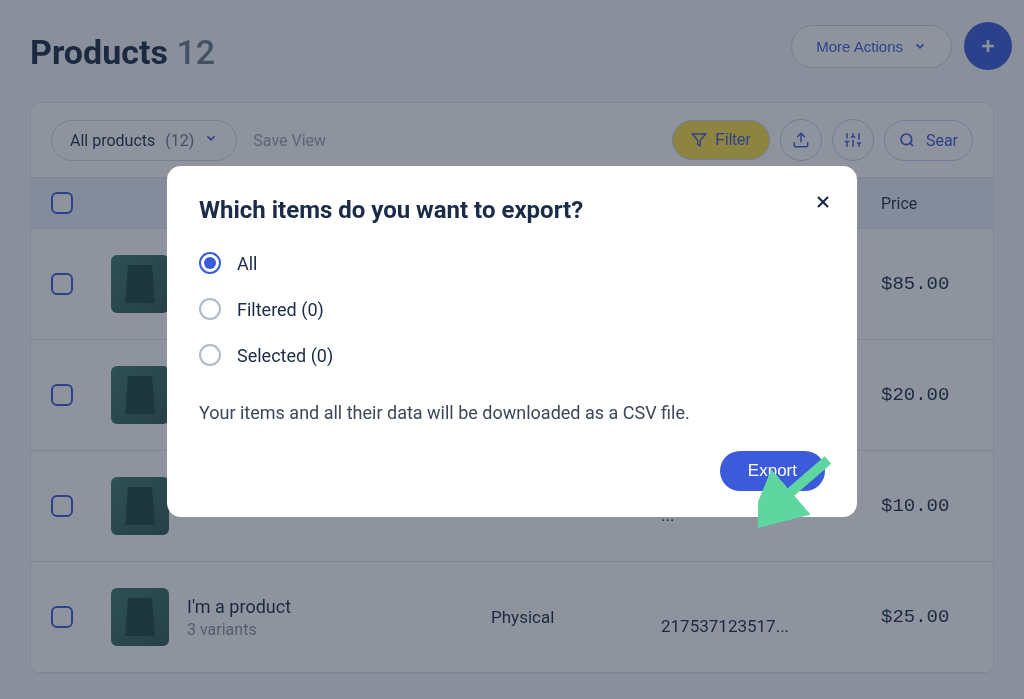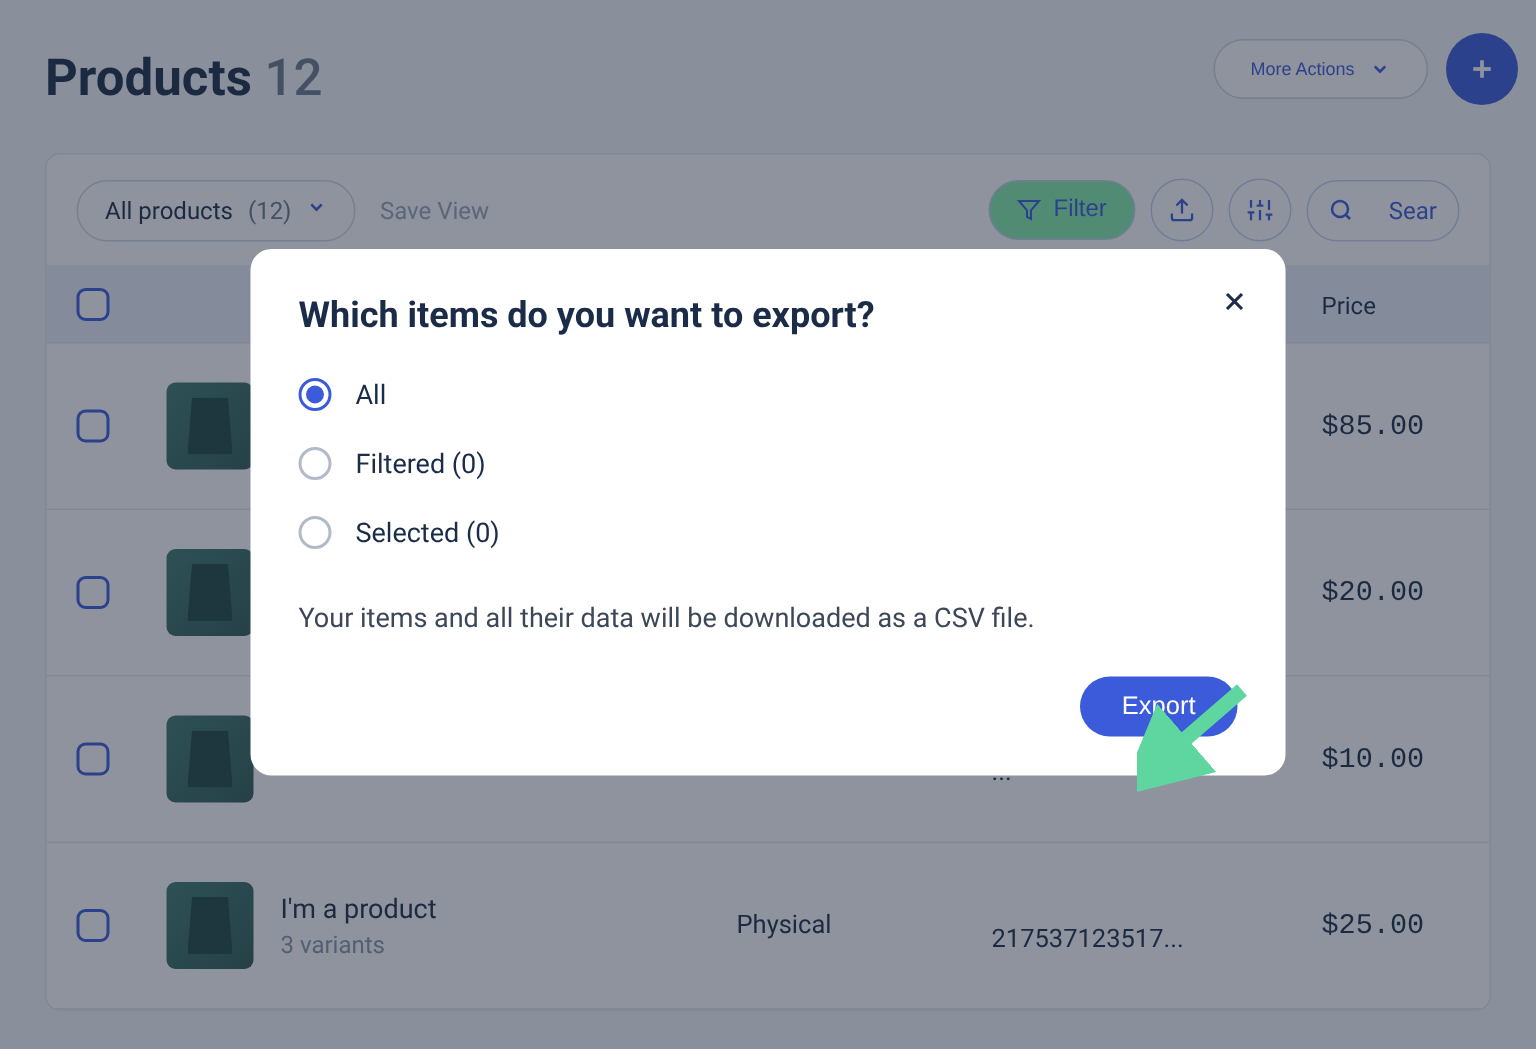--- a/index.html
+++ b/index.html
@@ -37,21 +37,21 @@
     }
     .more-actions-btn {
       display: flex;
       align-items: center;
       gap: 10px;
       padding: 12px 24px;
       border: 1px solid #d0d7e2;
       border-radius: 24px;
       background: white;
       color: #3b5bdb;
-      font-size: 12px;
+      font-size: 15px;
       font-weight: 500;
       cursor: pointer;
     }
     .fab {
       width: 48px;
       height: 48px;
       border-radius: 50%;
       background: #3b5bdb;
       display: flex;
       align-items: center;
@@ -96,40 +96,40 @@
       gap: 10px;
       align-items: center;
     }
     .filter-btn {
       display: flex;
       align-items: center;
       gap: 8px;
       padding: 10px 18px;
       border: 1px solid #c5d3f2;
       border-radius: 22px;
-      background: #86efac;
+      background: #fde047;
       color: #3b5bdb;
       font-size: 16px;
       cursor: pointer;
     }
     .icon-btn {
       width: 42px;
       height: 42px;
       border: 1px solid #c5d3f2;
       border-radius: 50%;
       background: white;
       display: flex;
       align-items: center;
       justify-content: center;
       cursor: pointer;
     }
     .search-btn {
       display: flex;
       align-items: center;
-      gap: 24px;
+      gap: 11px;
       padding: 10px 14px;
       border: 1px solid #c5d3f2;
       border-radius: 22px;
       background: white;
       color: #3b5bdb;
       font-size: 16px;
       cursor: pointer;
     }
     .table-header {
       display: flex;

